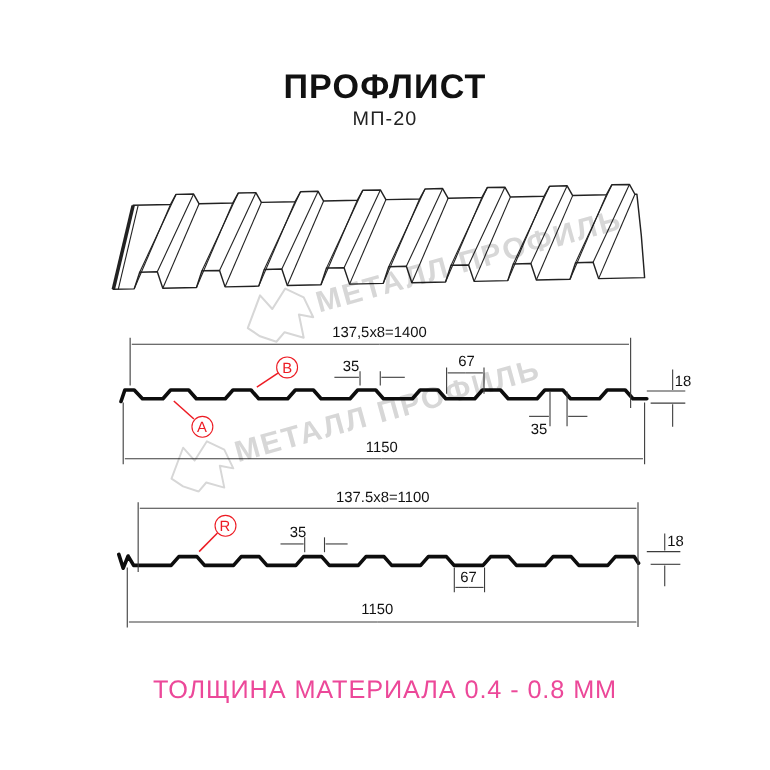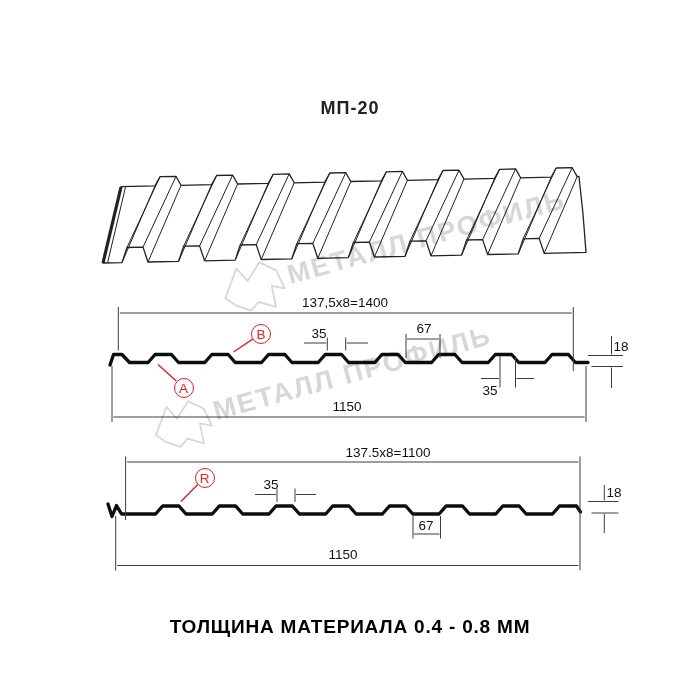--- a/index.html
+++ b/index.html
@@ -1,37 +1,38 @@
 <!DOCTYPE html>
 <html><head>
 <meta charset="utf-8">
 <style>
   html,body{margin:0;padding:0;background:#fff;}
   .page{position:relative;width:700px;height:700px;background:#fff;overflow:hidden;
         font-family:"Liberation Sans",sans-serif;}
   .title{position:absolute;left:350px;top:79px;transform:translate(-50%,-50%);
          font-size:31px;font-weight:700;letter-spacing:1px;color:#111;white-space:nowrap;}
   .subtitle{position:absolute;left:350px;top:108px;transform:translate(-50%,-50%);
-         font-size:18px;font-weight:700;letter-spacing:1px;color:#222;white-space:nowrap;}
+         font-size:18px;font-weight:400;letter-spacing:1px;color:#222;white-space:nowrap;}
   .footer{position:absolute;left:350px;top:627px;transform:translate(-50%,-50%);
-         font-size:19px;font-weight:700;letter-spacing:.8px;color:#000000;white-space:nowrap;}
+         font-size:23px;font-weight:400;letter-spacing:.8px;color:#ec4899;white-space:nowrap;}
   .dim{position:absolute;transform:translate(-50%,-50%);font-size:13.5px;color:#111;
        white-space:nowrap;}
   .lbl{position:absolute;width:20px;height:20px;border:1.7px solid #ed1c24;border-radius:50%;
        color:#ed1c24;font-size:13.5px;line-height:20px;text-align:center;box-sizing:border-box;}
   .wm-text{position:absolute;font-size:27px;font-weight:700;letter-spacing:2px;color:#d7d7d7;
        white-space:nowrap;transform-origin:0 50%;mix-blend-mode:multiply;}
   .wm-logo{position:absolute;mix-blend-mode:multiply;}
   svg.canvas{position:absolute;left:0;top:0;}
 </style>
 </head>
 <body>
 
 <div class="page">
 
+  <div class="title">ПРОФЛИСТ</div>
   <div class="subtitle">МП-20</div>
 
   <svg class="canvas" width="700" height="700" viewBox="0 0 700 700">
     <defs>
       <marker id="arrK" markerUnits="userSpaceOnUse" markerWidth="20" markerHeight="20" refX="0" refY="0" orient="auto">
         <path d="M0,0 L-9.5,-2.8 L-9.5,2.8 Z" fill="#1a1a1a"></path>
       </marker>
       <marker id="arrR" markerUnits="userSpaceOnUse" markerWidth="20" markerHeight="20" refX="0" refY="0" orient="auto">
         <path d="M0,0 L-7.5,-2.3 L-7.5,2.3 Z" fill="#ed1c24"></path>
       </marker>
@@ -180,21 +181,21 @@
   </div>
   <div class="wm-text" style="left:214px;top:412px;transform:translateY(-50%) rotate(-15.5deg);">МЕТАЛЛ ПРОФИЛЬ</div>
 
   <div class="dim" style="left:345px;top:302px;">137,5x8=1400</div>
   <div class="dim" style="left:319px;top:333px;">35</div>
   <div class="dim" style="left:424px;top:328px;">67</div>
   <div class="dim" style="left:621px;top:346px;">18</div>
   <div class="dim" style="left:490px;top:390px;">35</div>
   <div class="dim" style="left:347px;top:406px;">1150</div>
 
-  <div class="dim" style="left:348px;top:452px;margin-left:40px;">137.5x8=1100</div>
+  <div class="dim" style="left:348px;top:452px;">137.5x8=1100</div>
   <div class="dim" style="left:271px;top:484px;">35</div>
   <div class="dim" style="left:614px;top:492px;">18</div>
   <div class="dim" style="left:426px;top:525px;">67</div>
   <div class="dim" style="left:343px;top:554px;">1150</div>
 
   <div class="lbl" style="left:173.5px;top:377.5px;">A</div>
   <div class="lbl" style="left:251px;top:323.5px;">B</div>
   <div class="lbl" style="left:194.5px;top:467.5px;">R</div>
 
   <div class="footer">ТОЛЩИНА МАТЕРИАЛА 0.4 - 0.8 ММ</div>

